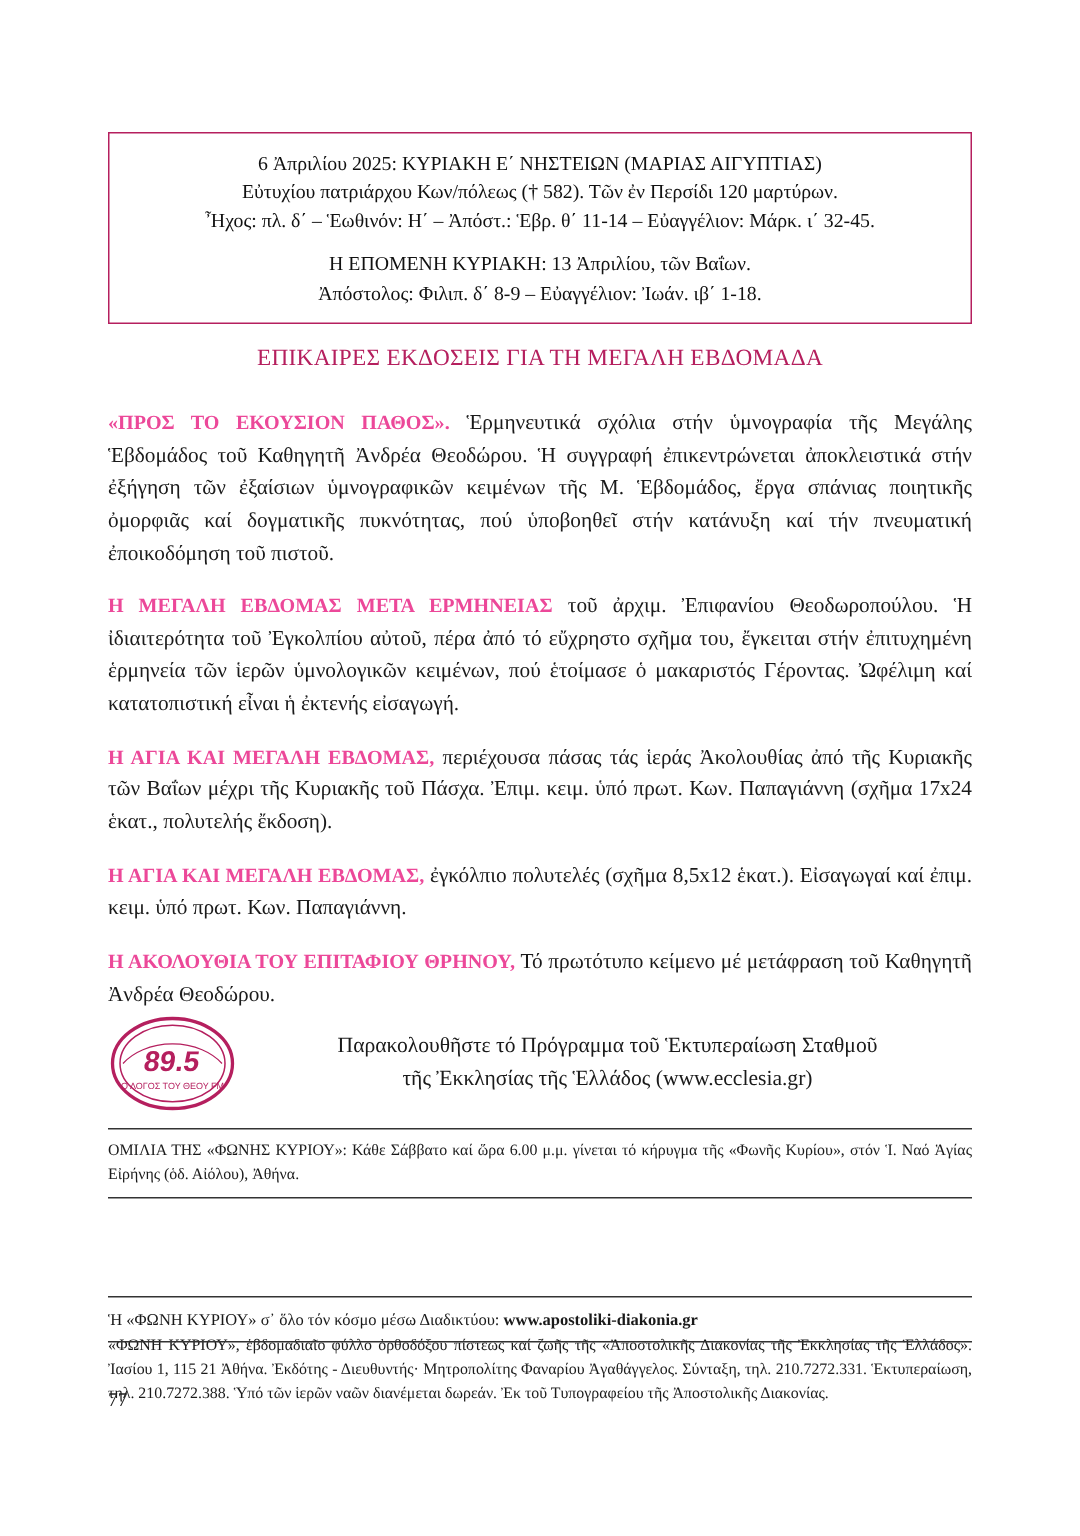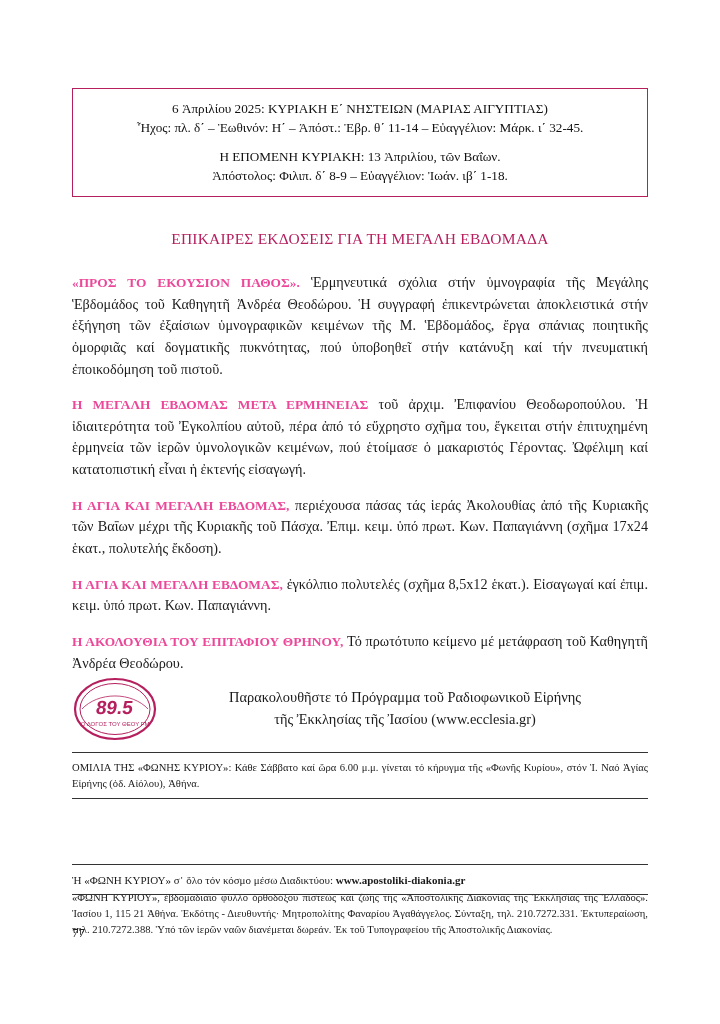--- a/index.html
+++ b/index.html
@@ -141,20 +141,21 @@
     color: #222;
   }
 </style>
 </head>
 <body>
 
 <div class="page">
 
   <div class="header-box">
     <div class="header-line">6 Ἀπριλίου 2025: ΚΥΡΙΑΚΗ Ε΄ ΝΗΣΤΕΙΩΝ (ΜΑΡΙΑΣ ΑΙΓΥΠΤΙΑΣ)</div>
+    <div class="header-line">Εὐτυχίου πατριάρχου Κων/πόλεως († 582). Τῶν ἐν Περσίδι 120 μαρτύρων.</div>
     <div class="header-line">Ἦχος: πλ. δ΄ – Ἑωθινόν: Η΄ – Ἀπόστ.: Ἑβρ. θ΄ 11-14 – Εὐαγγέλιον: Μάρκ. ι΄ 32-45.</div>
     <div class="header-gap"></div>
     <div class="header-line">Η ΕΠΟΜΕΝΗ ΚΥΡΙΑΚΗ: 13 Ἀπριλίου, τῶν Βαΐων.</div>
     <div class="header-line">Ἀπόστολος: Φιλιπ. δ΄ 8-9 – Εὐαγγέλιον: Ἰωάν. ιβ΄ 1-18.</div>
   </div>
 
   <div class="section-title">ΕΠΙΚΑΙΡΕΣ ΕΚΔΟΣΕΙΣ ΓΙΑ ΤΗ ΜΕΓΑΛΗ ΕΒΔΟΜΑΔΑ</div>
 
   <div class="entries">
 
@@ -184,22 +185,22 @@
     <div class="radio-logo">
       <svg width="86" height="66" viewBox="0 0 86 66" xmlns="http://www.w3.org/2000/svg">
         <ellipse cx="43" cy="33" rx="40" ry="30" fill="none" stroke="#b51f5e" stroke-width="2.2"></ellipse>
         <ellipse cx="43" cy="33" rx="35" ry="25.5" fill="none" stroke="#b51f5e" stroke-width="1"></ellipse>
         <path d="M10 33 A 40 30 0 0 1 76 33" fill="none" stroke="#b51f5e" stroke-width="0.8"></path>
         <text x="43" y="38" font-family="Liberation Sans, sans-serif" font-size="19" font-weight="bold" fill="#b51f5e" text-anchor="middle" transform="skewX(-8) translate(4,0)">89.5</text>
         <text x="43" y="50" font-family="Liberation Sans, sans-serif" font-size="6" fill="#b51f5e" text-anchor="middle">Ο ΛΟΓΟΣ ΤΟΥ ΘΕΟΥ FM</text>
       </svg>
     </div>
     <div class="radio-text">
-      <div>Παρακολουθῆστε τό Πρόγραμμα τοῦ Ραδιοφωνικοῦ Εἰρήνης</div>
-      <div>τῆς Ἐκκλησίας τῆς Ἰασίου (www.ecclesia.gr)</div>
+      <div>Παρακολουθῆστε τό Πρόγραμμα τοῦ Ἑκτυπεραίωση Σταθμοῦ</div>
+      <div>τῆς Ἐκκλησίας τῆς Ἑλλάδος (www.ecclesia.gr)</div>
     </div>
   </div>
 
   <div class="rule rule-1"></div>
   <div class="foot foot-1">ΟΜΙΛΙΑ ΤΗΣ «ΦΩΝΗΣ ΚΥΡΙΟΥ»: Κάθε Σάββατο καί ὥρα 6.00 μ.μ. γίνεται τό κήρυγμα τῆς «Φωνῆς Κυρίου», στόν Ἱ. Ναό Ἁγίας Εἰρήνης (ὁδ. Αἰόλου), Ἀθήνα.</div>
 
   <div class="rule rule-2"></div>
   <div class="foot foot-2">«ΦΩΝΗ ΚΥΡΙΟΥ», ἑβδομαδιαῖο φύλλο ὀρθοδόξου πίστεως καί ζωῆς τῆς «Ἀποστολικῆς Διακονίας τῆς Ἐκκλησίας τῆς Ἑλλάδος». Ἰασίου 1, 115 21 Ἀθήνα. Ἐκδότης - Διευθυντής· Μητροπολίτης Φαναρίου Ἀγαθάγγελος. Σύνταξη, τηλ. 210.7272.331. Ἑκτυπεραίωση, τηλ. 210.7272.388. Ὑπό τῶν ἱερῶν ναῶν διανέμεται δωρεάν. Ἐκ τοῦ Τυπογραφείου τῆς Ἀποστολικῆς Διακονίας.</div>
 
   <div class="rule rule-3"></div>

